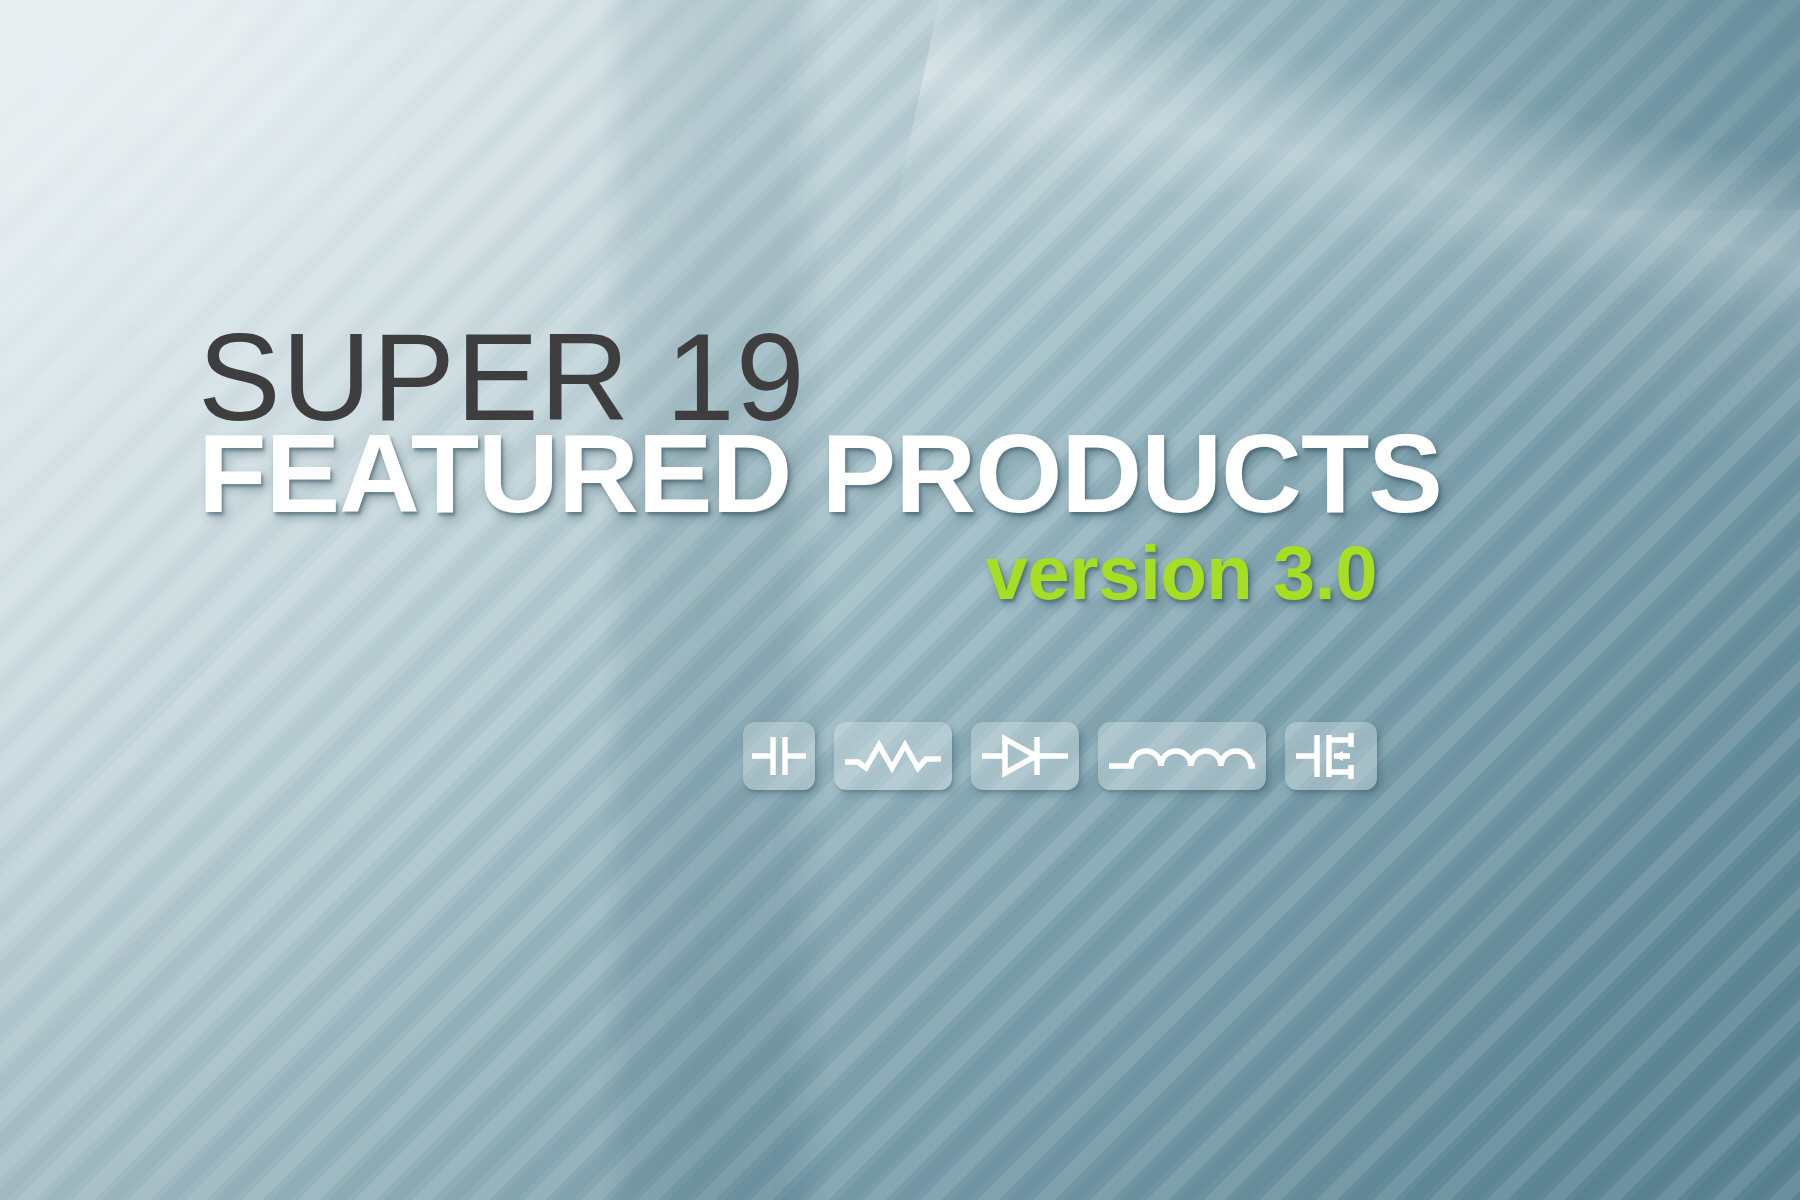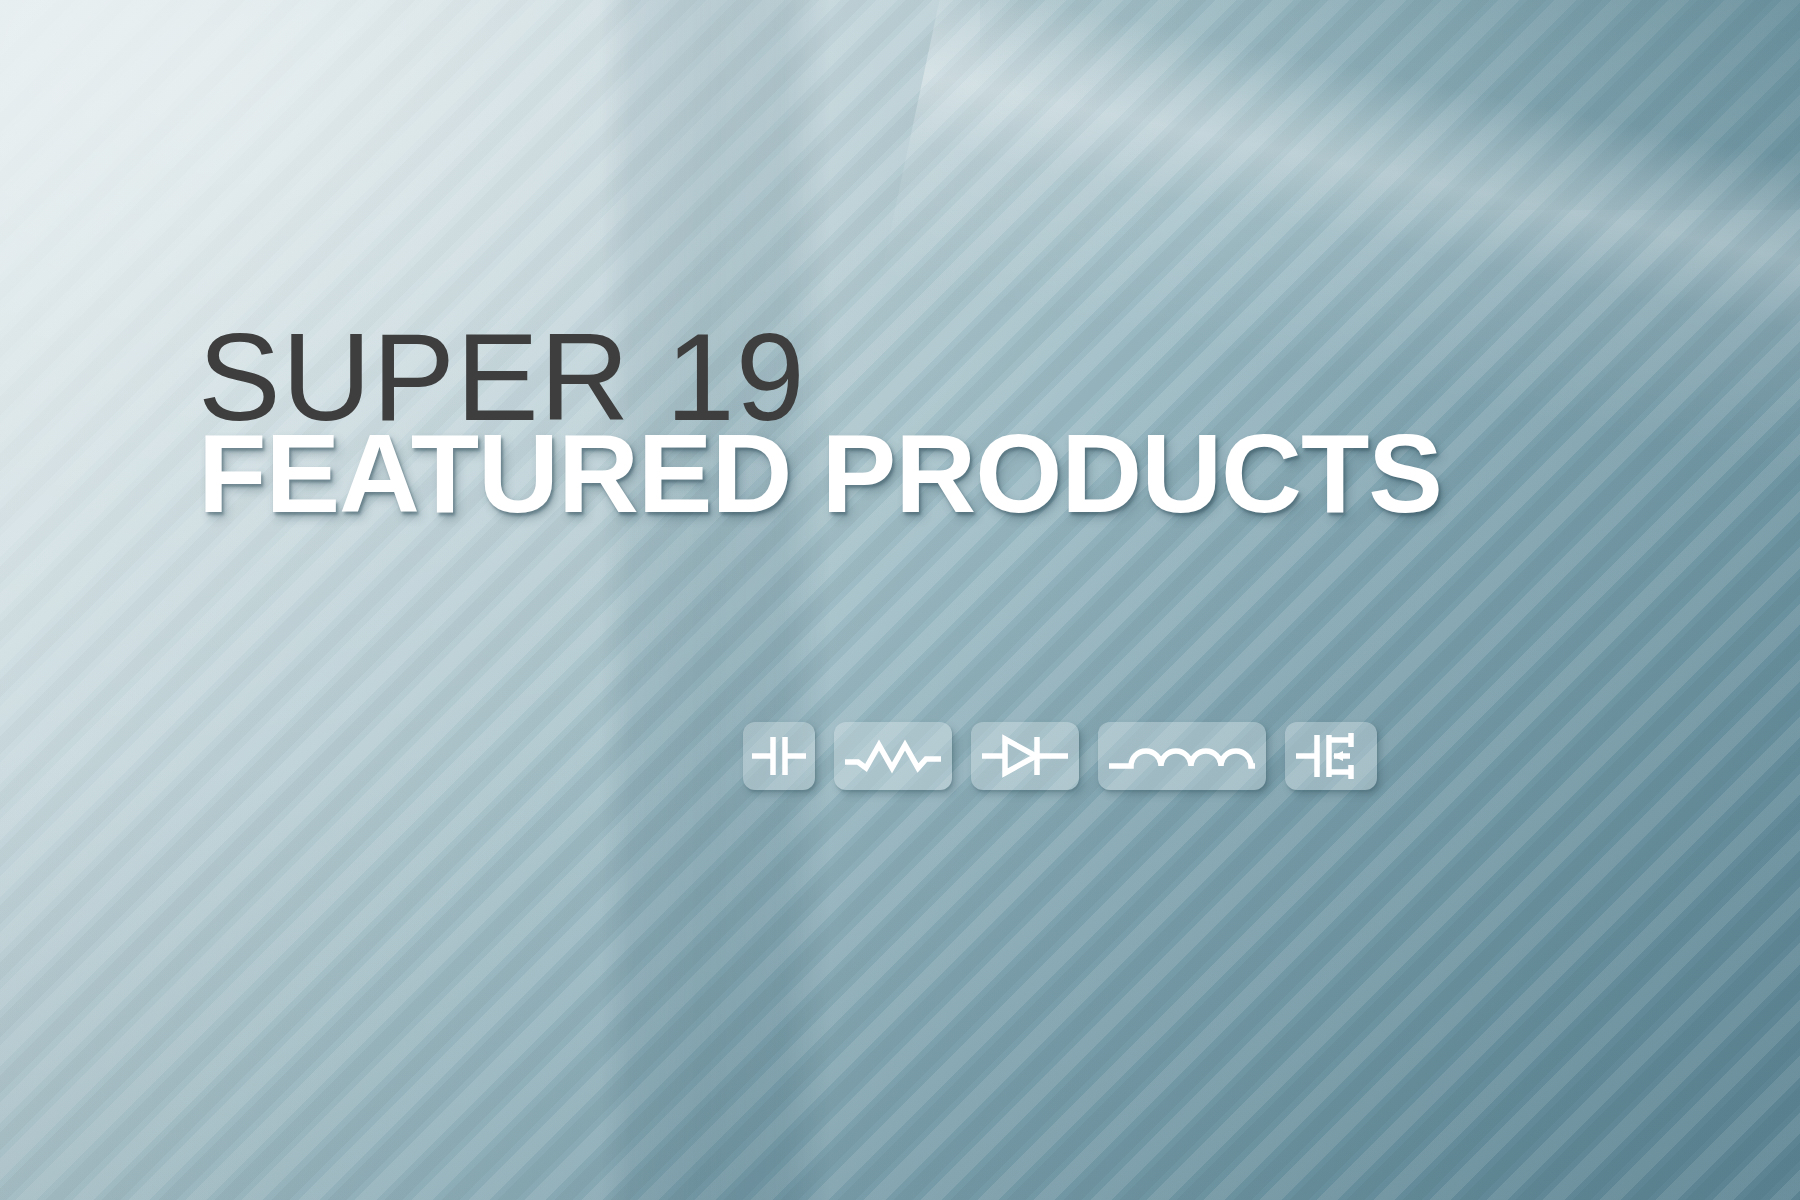--- a/index.html
+++ b/index.html
@@ -238,20 +238,21 @@
   <div class="bg-topright-shade"></div>
   <div class="bg-sweep"></div>
   <div class="bg-vignette"></div>
 
   <div class="content">
 
     <div class="title-super">SUPER 19</div>
 
     <div class="title-featured">FEATURED PRODUCTS</div>
 
+    <div class="title-version">version 3.0</div>
 
     <div class="icon-strip">
 
       <div class="icon-tile tile-capacitor">
         <svg width="62" height="50" viewBox="0 0 62 50" aria-hidden="true">
           <path class="wire" d="M4 25 H24"></path>
           <path class="wire" d="M25 6 V44"></path>
           <path class="wire" d="M37 6 V44"></path>
           <path class="wire" d="M38 25 H58"></path>
         </svg>

